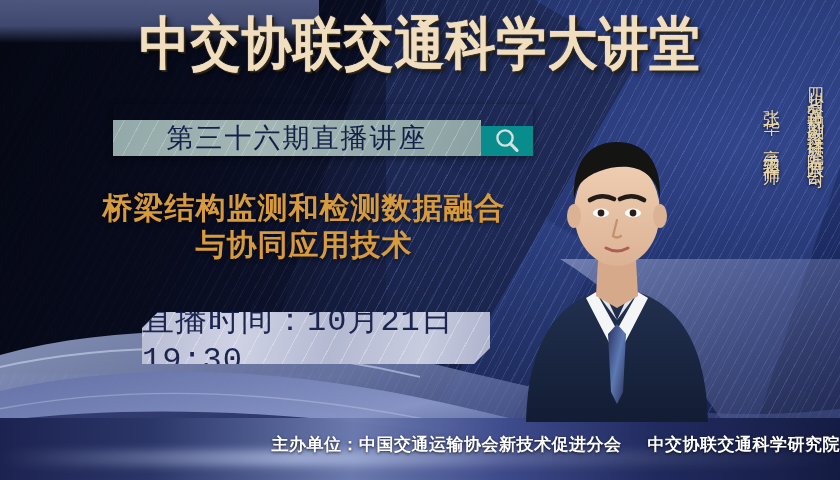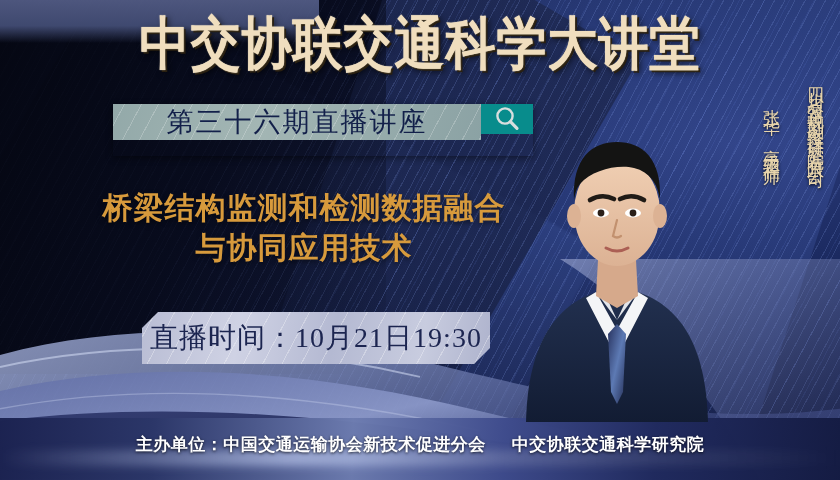--- a/index.html
+++ b/index.html
@@ -104,21 +104,21 @@
        3px 3px 6px rgba(0,0,0,.65);
     transform:scaleY(1.14);
     transform-origin:top center;
     white-space:nowrap;
   }
 
   
   .searchbar{
     position:absolute;left:113px;top:104px;
     width:420px;height:52px;
-    display:flex;align-items:flex-start;
+    display:flex;align-items:flex-end;
     box-shadow:0 2px 7px rgba(0,0,0,.45);
   }
   .searchbar .field{
     flex:1;
     background:linear-gradient(105deg,#93a9a9 0%,#a3b6b4 40%,#8ba2a4 100%);
     position:relative;overflow:hidden;
     display:flex;align-items:center;justify-content:center;
   }
   .searchbar .field::after{
     content:"";position:absolute;inset:-30%;
@@ -142,21 +142,21 @@
   
   .lecture{
     position:absolute;left:34px;top:188px;width:540px;
     text-align:center;
     color:#d79a3c;
     font-size:30px;line-height:1.32;
     font-weight:bold;letter-spacing:1px;
     font-family:"DejaVu Sans","Liberation Sans",sans-serif;
     text-shadow:0 2px 5px rgba(0,0,0,.55);
   }
-  .lecture .l2{display:block;}
+  .lecture .l2{display:block;font-family:Liberation Mono, monospace;}
 
   
   .timebanner{
     position:absolute;left:142px;top:312px;
     width:348px;height:52px;
     background:linear-gradient(100deg,#b9bdd4 0%,#cfd2e4 28%,#b4b9d2 55%,#c8ccdf 80%,#aeb3cd 100%);
     -webkit-clip-path:polygon(16px 0,100% 0,100% calc(100% - 16px),calc(100% - 16px) 100%,0 100%,0 16px);
     clip-path:polygon(16px 0,100% 0,100% calc(100% - 16px),calc(100% - 16px) 100%,0 100%,0 16px);
     display:flex;align-items:center;justify-content:center;
     position:absolute;overflow:hidden;
@@ -164,22 +164,22 @@
   }
   .timebanner::after{
     content:"";position:absolute;inset:-40%;
     background-image:repeating-linear-gradient(118deg,
       rgba(255,255,255,0) 0 8px,
       rgba(255,255,255,.30) 8px 9px,
       rgba(255,255,255,0) 9px 17px);
   }
   .timebanner .tt{
     position:relative;z-index:2;
-    color:#1c2550;font-size:28px;letter-spacing:1px;
-    font-family:Liberation Serif, serif;
+    color:#1c2550;font-size:32px;letter-spacing:1px;
+    font-family:Liberation Mono, monospace;
   }
 
   
   .portrait{
     position:absolute;right:128px;bottom:58px;
     width:190px;height:330px;
   }
   .portrait svg{display:block;width:100%;height:100%;}
 
   
@@ -198,21 +198,21 @@
   }
   .v-speaker{
     right:56px;top:96px;
     font-size:17px;color:#e8d5ac;
     text-shadow:0 1px 3px rgba(0,0,0,.7);
   }
 
   
   .footer-text{
     position:absolute;left:0;right:0;bottom:24px;
-    text-align:center;
+    text-align:right;
     color:#ffffff;font-size:17px;font-weight:bold;
     letter-spacing:.5px;
     font-family:"DejaVu Sans","Liberation Sans",sans-serif;
     text-shadow:0 1px 3px rgba(0,0,0,.75);
     white-space:nowrap;
   }
   .footer-text .gap{display:inline-block;width:26px;}
 </style>
 </head>
 <body>

